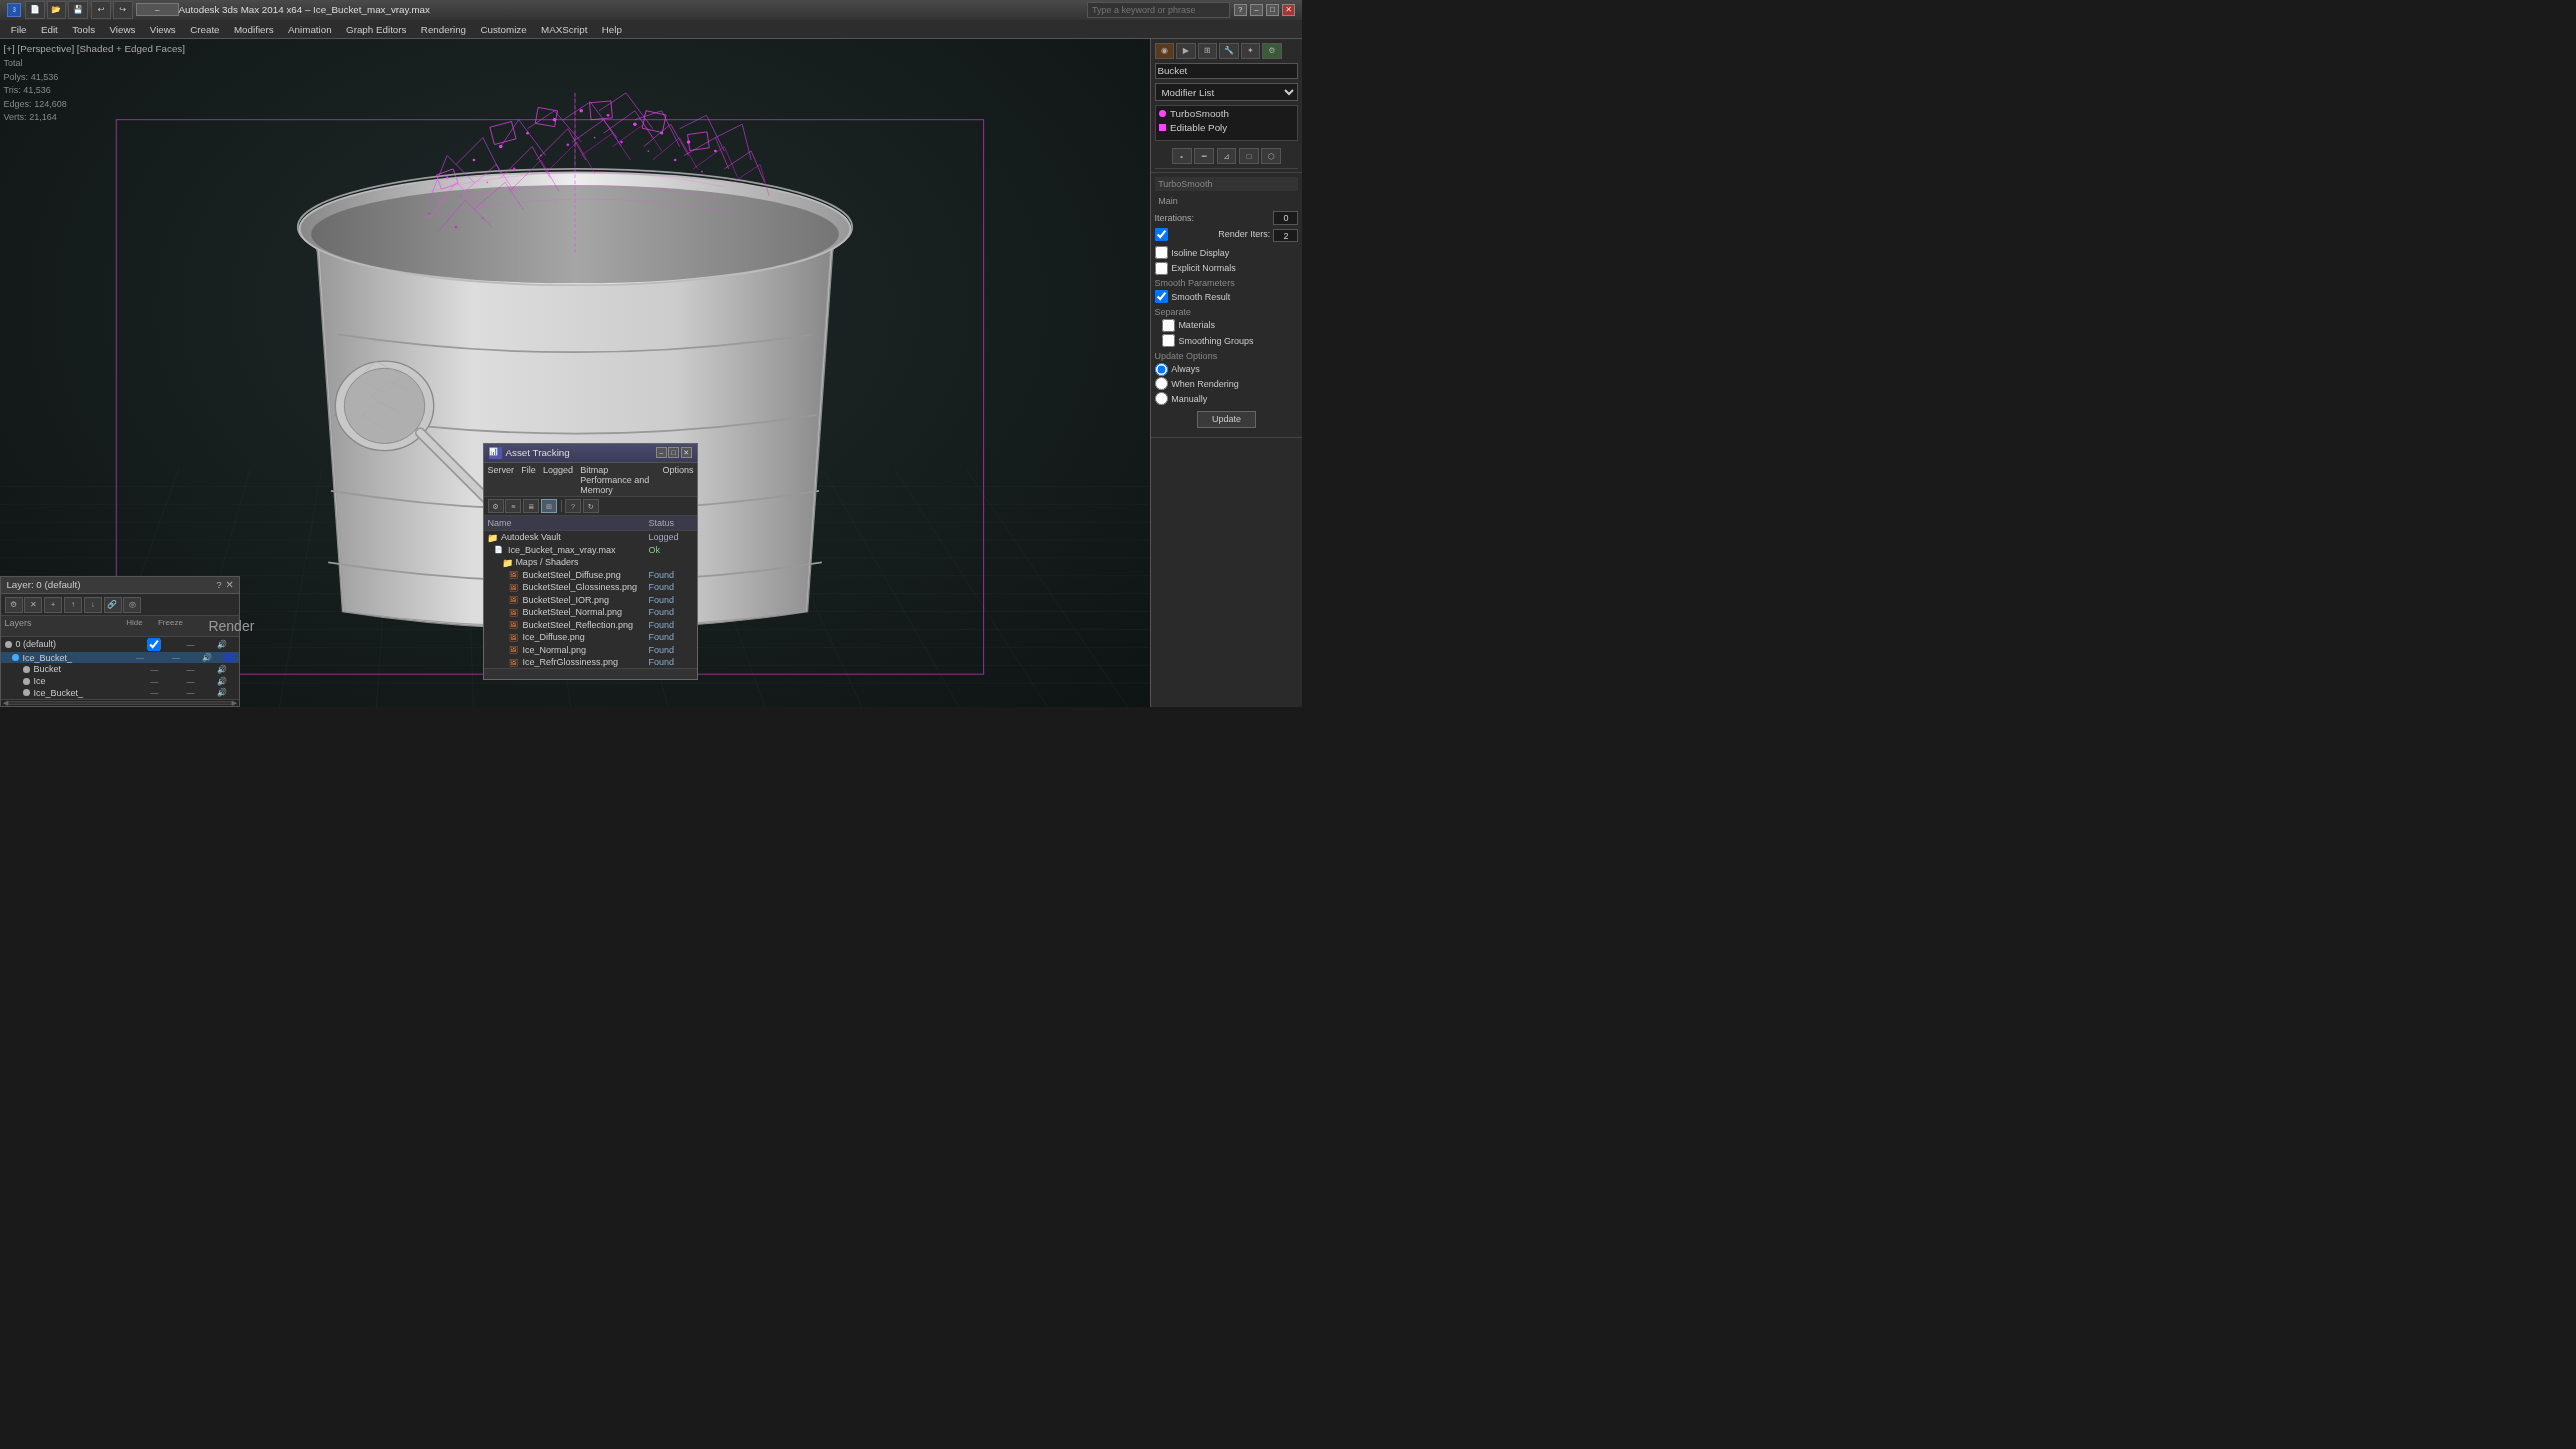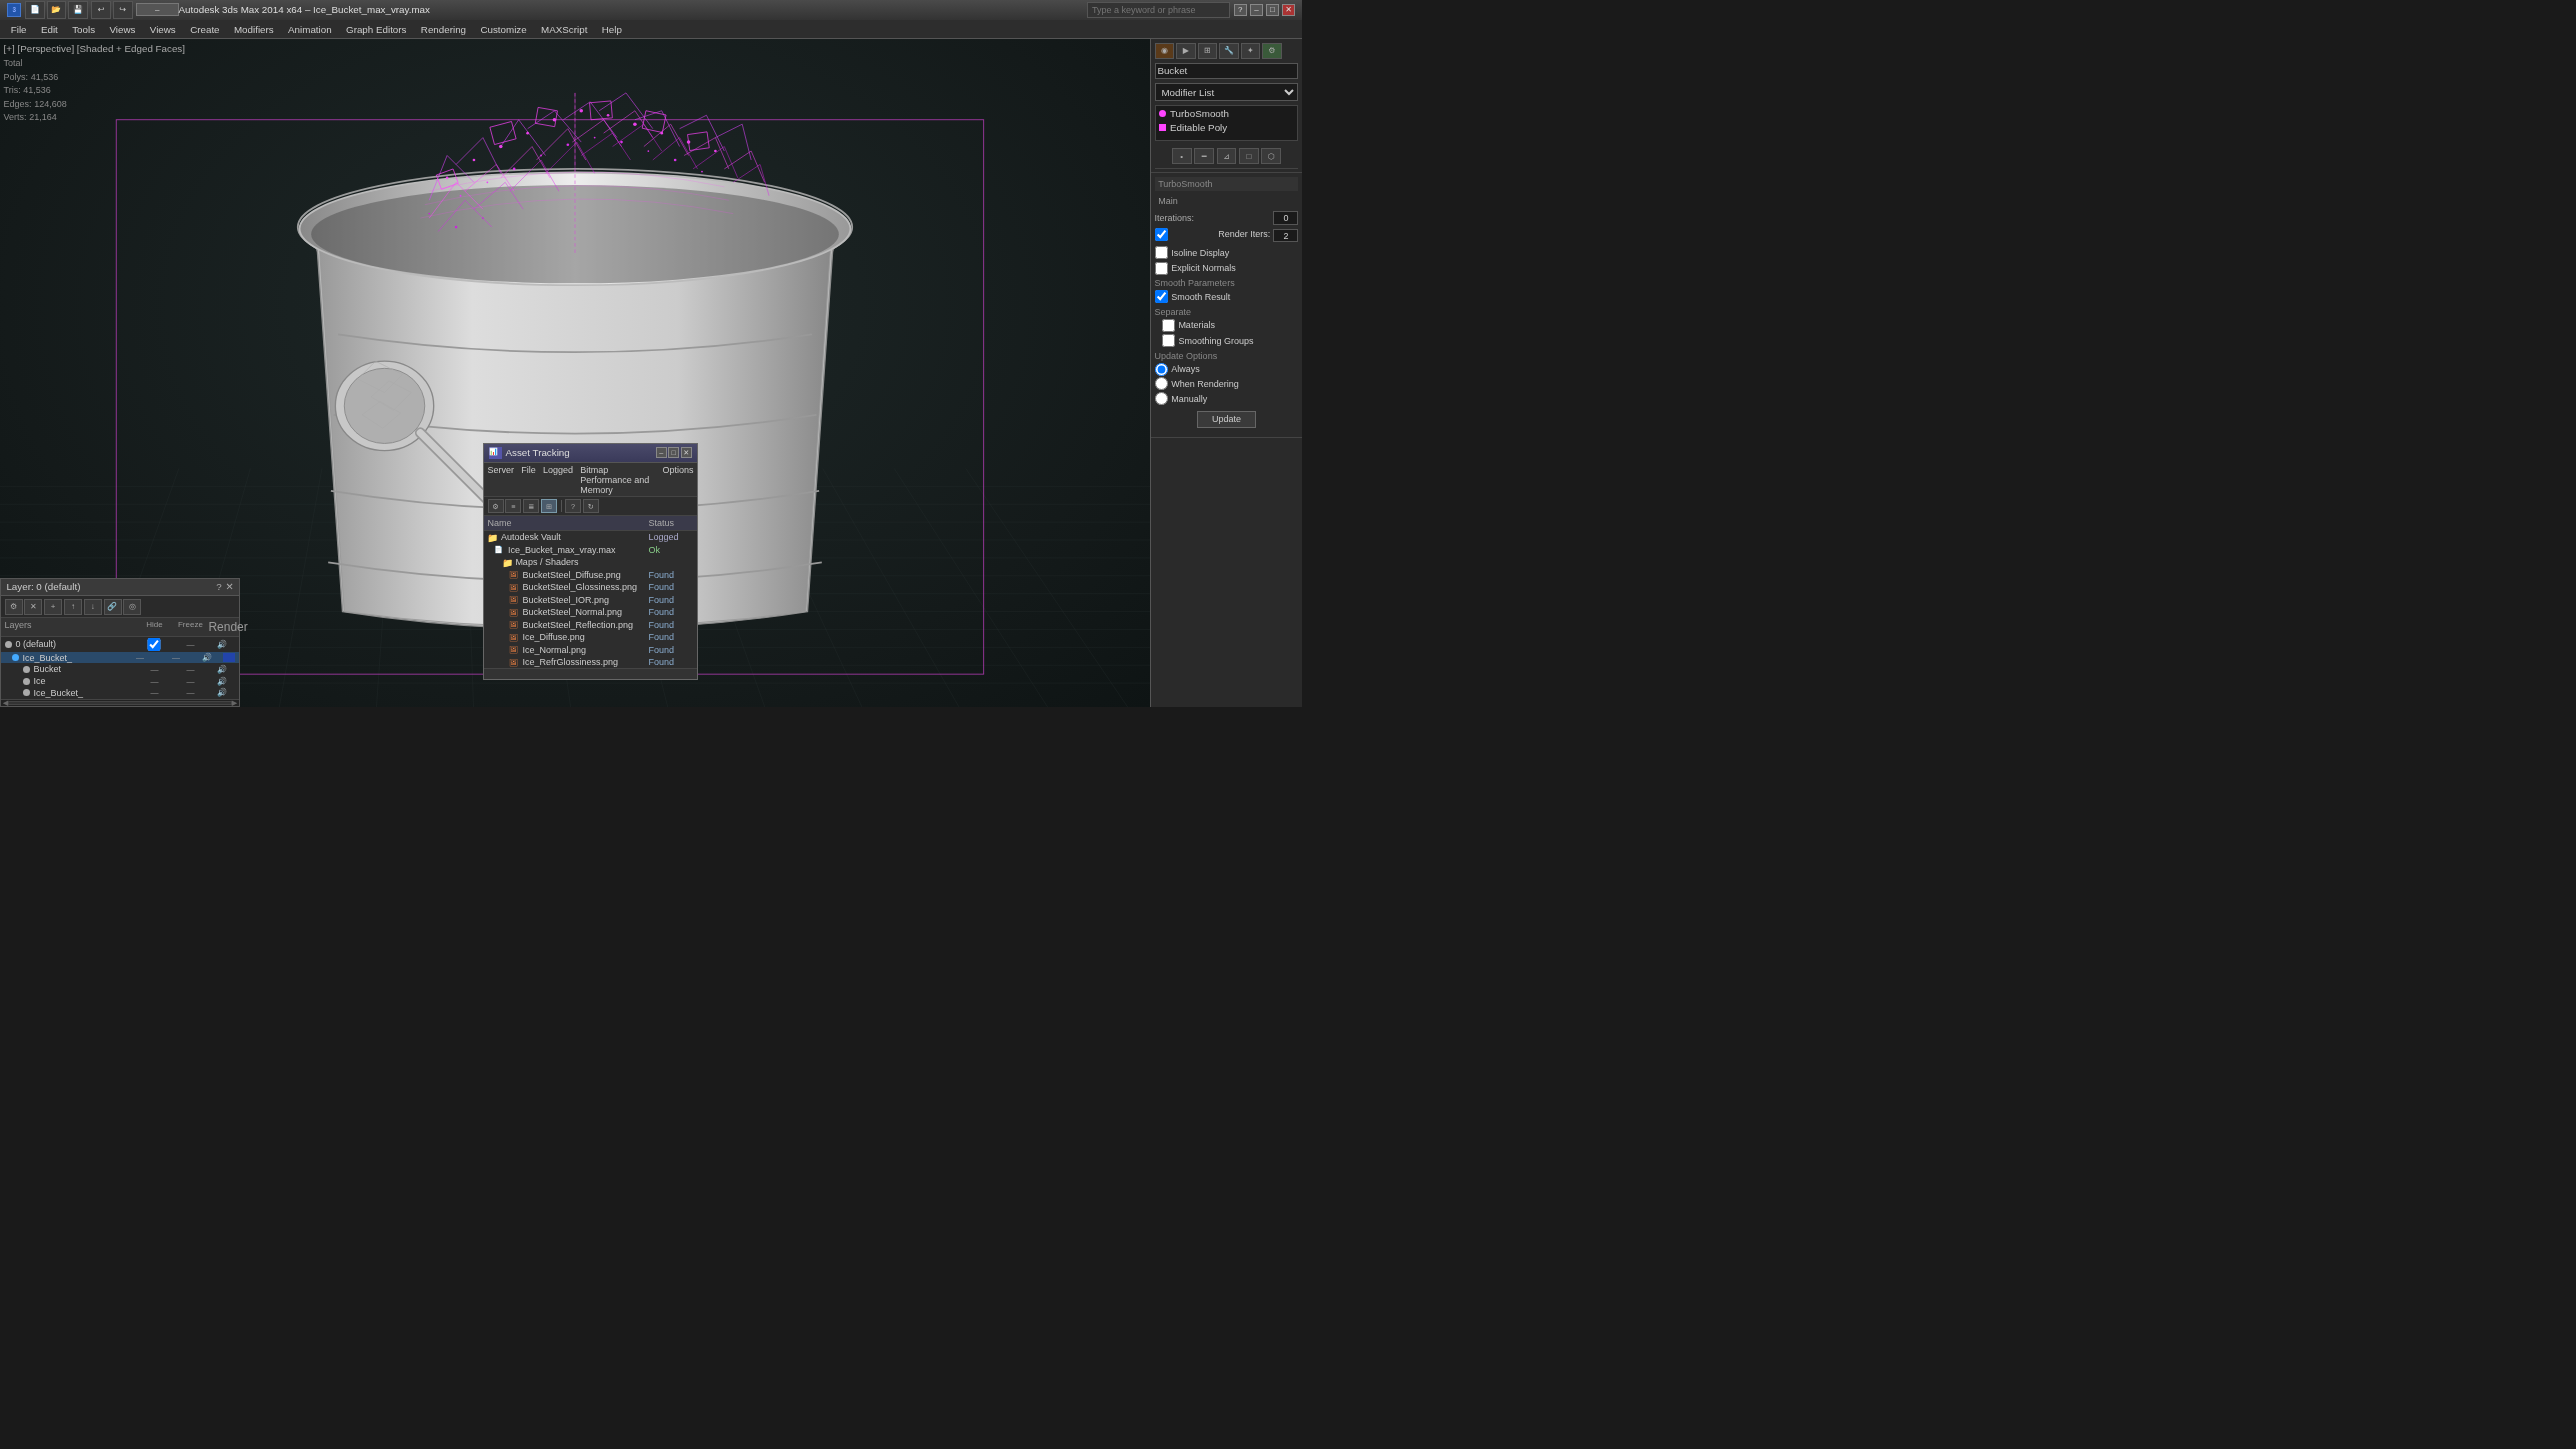--- a/index.html
+++ b/index.html
@@ -214,21 +214,21 @@
     #layer-columns {
       display: flex;
       background: #333;
       padding: 1.8px 3.6px;
       font-size: 9px;
       color: #999;
       border-bottom: 0.9px solid #444;
     }
     .layer-col-name { flex: 1; }
     .layer-col { width: 36px; text-align: center; font-size: 8px; }
-    .layer-col-render { width: 27px; text-align: center; font-size: 12px; }
+    .layer-col-render { width: 27px; text-align: center; font-size: 14px; margin-left: 20px; }
 
     .layer-row {
       display: flex;
       align-items: center;
       padding: 0.9px 3.6px;
       font-size: 9px;
       cursor: pointer;
     }
     .layer-row.selected { background: #2a4a6a; }
     .layer-name { flex: 1; color: #ccc; }

